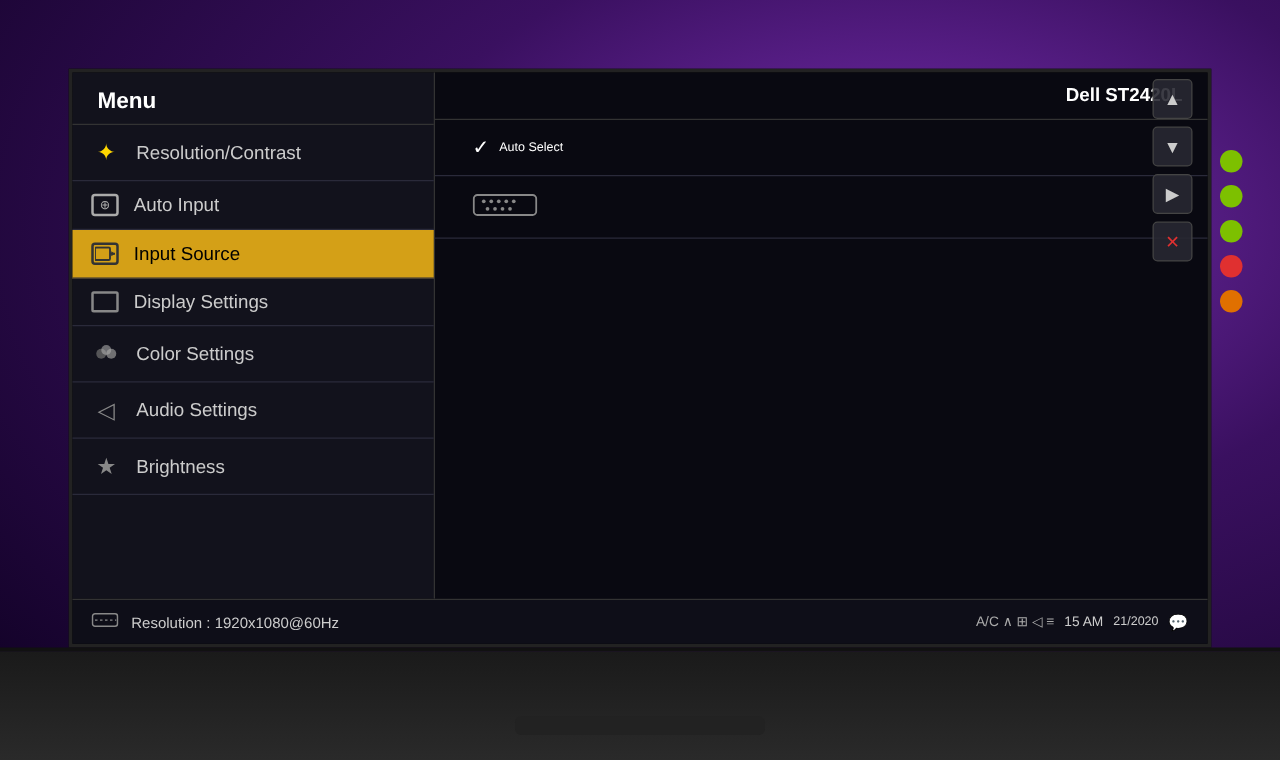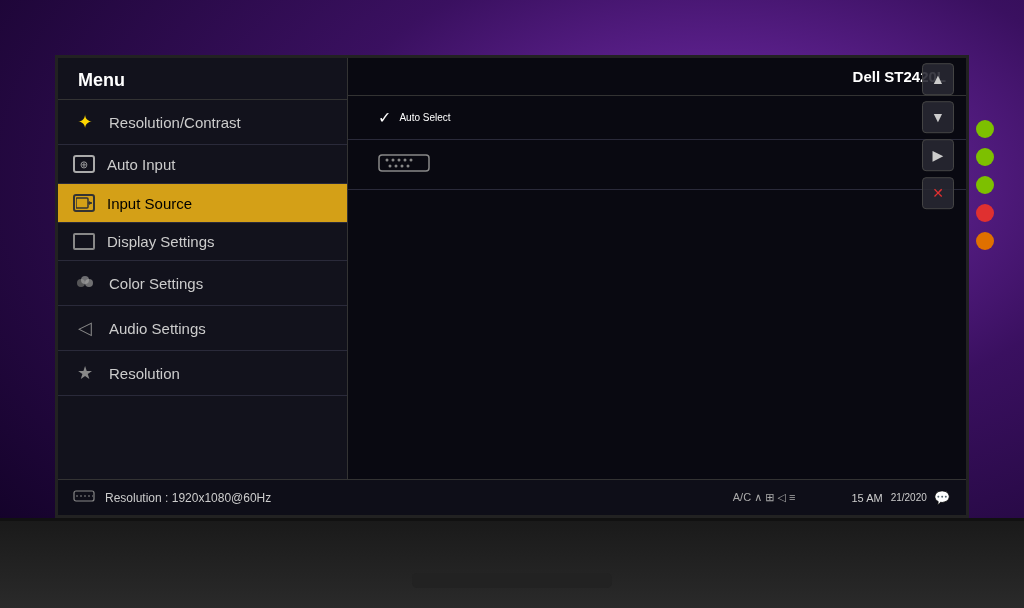--- a/index.html
+++ b/index.html
@@ -303,21 +303,21 @@
         </div>
 
         <div class="menu-item">
           <span class="icon" style="font-size:18px; color:#888;">◁</span>
           <span>Audio Settings</span>
         </div>
 
 
         <div class="menu-item">
           <span class="icon" style="font-size:18px; color:#888;">★</span>
-          <span>Resolution</span>
+          <span>Brightness</span>
         </div>
       </div>
 
       <div class="content-panel">
         <div class="content-header">
           <span style="color:#fff; font-weight:bold; font-size:15px;">Dell ST2420L</span>
         </div>
 
         <div class="content-items">
 
@@ -356,21 +356,21 @@
           <line x1="3" y1="7" x2="5" y2="7" stroke="#888" stroke-width="1"></line>
           <line x1="7" y1="7" x2="9" y2="7" stroke="#888" stroke-width="1"></line>
           <line x1="11" y1="7" x2="13" y2="7" stroke="#888" stroke-width="1"></line>
           <line x1="15" y1="7" x2="17" y2="7" stroke="#888" stroke-width="1"></line>
           <line x1="19" y1="7" x2="20" y2="7" stroke="#888" stroke-width="1"></line>
         </svg>
       </span>
       <span>Resolution : 1920x1080@60Hz</span>
       <div class="status-right">
         <span style="color:#aaa; font-size:11px;">A/C ∧ ⊞ ◁ ≡</span>
-        <span style="font-size:11px;margin-left:48px;">15 AM</span>
+        <span style="font-size:11px;">15 AM</span>
         <span style="font-size:10px;">21/2020</span>
         <span style="font-size:13px;">💬</span>
       </div>
     </div>
   </div>
 </div>
 
 <div class="nav-buttons" style="right: 70px; top: 180px;">
   <div class="nav-btn">
     <span>▲</span>

